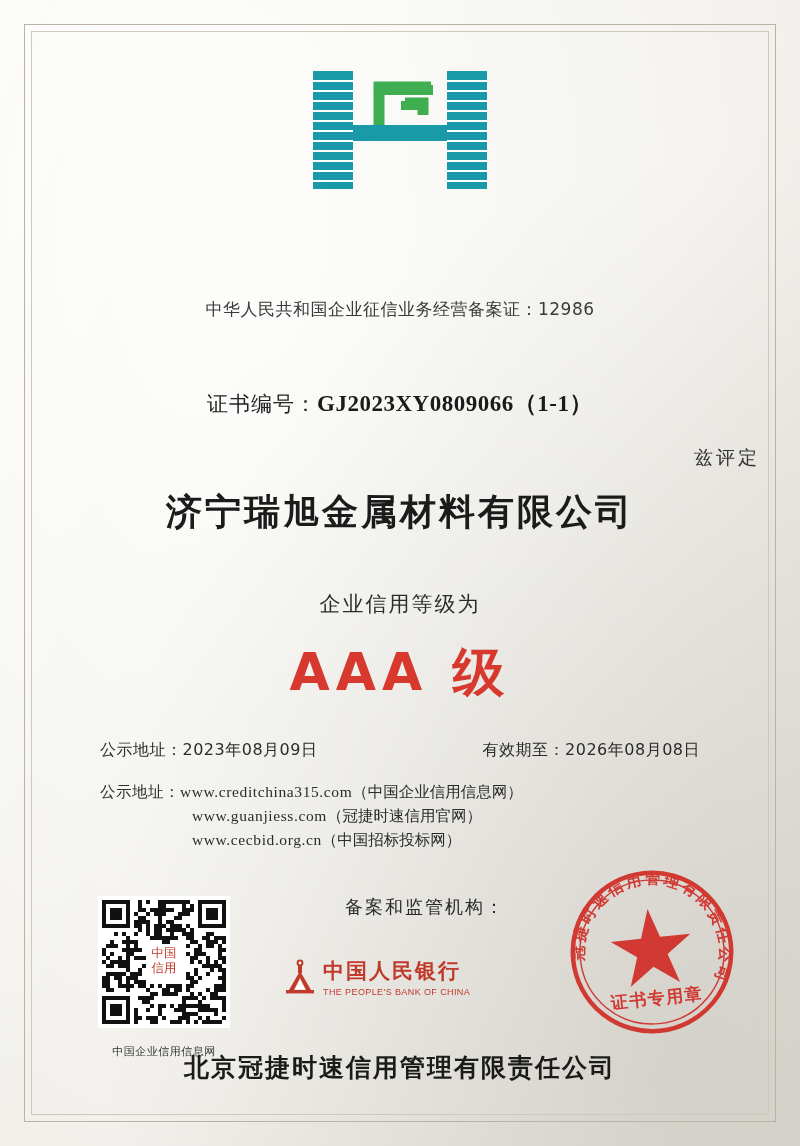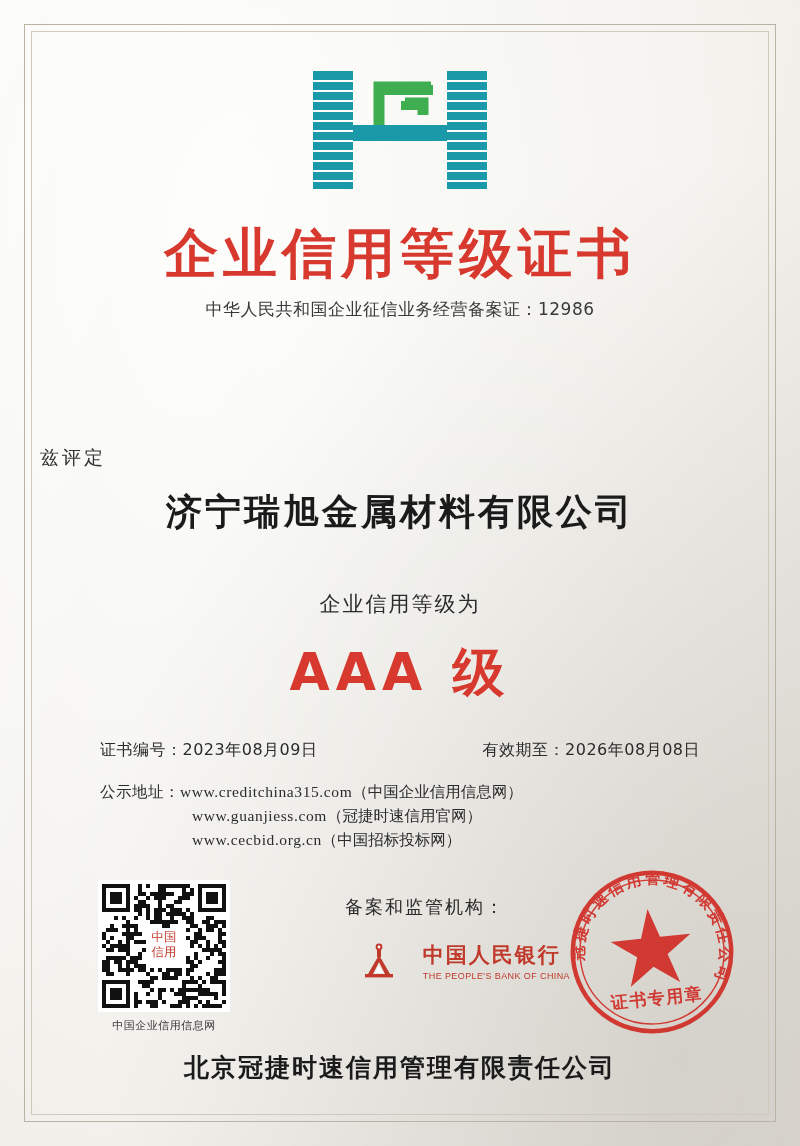--- a/index.html
+++ b/index.html
@@ -121,22 +121,22 @@
     font-size: 23px;
     font-weight: bold;
     color: #1a1a1a;
     letter-spacing: 0.5px;
   }
 
   #award-verb {
     position: absolute;
     top: 405px;
     left: 0;
-    right: 8px;
-    text-align: left;
+    right: 0;
+    text-align: right;
     font-family: "DejaVu Sans", "Liberation Sans", sans-serif;
     font-size: 19px;
     color: #333;
     letter-spacing: 3px;
   }
 
   #company-name {
     position: absolute;
     top: 448px;
     left: 0;
@@ -214,21 +214,21 @@
   #qr-block {
     position: absolute;
     left: 48px;
     top: 840px;
     width: 152px;
     text-align: center;
   }
   #qr-code {
     width: 132px;
     height: 132px;
-    margin: 0 auto;
+    margin: 16px auto;
     position: relative;
     background: #ffffff;
   }
   #qr-canvas { display: block; }
   #qr-caption {
     margin-top: 6px;
     font-family: Liberation Sans, sans-serif;
     font-size: 11px;
     color: #333;
     letter-spacing: 0.5px;
@@ -243,25 +243,25 @@
     text-align: center;
   }
   #regulator-label {
     font-family: "DejaVu Sans", "Liberation Sans", sans-serif;
     font-size: 18px;
     color: #2b2b2b;
     letter-spacing: 2px;
     white-space: nowrap;
   }
   #pbc-row {
-    margin-top: 22px;
+    margin-top: 38px;
     display: flex;
     align-items: center;
-    justify-content: flex-end;
-    gap: 24px;
+    justify-content: flex-start;
+    gap: 3px;
   }
   #pbc-text-wrap { text-align: left; }
   #pbc-cn {
     font-family: "DejaVu Sans", "Liberation Sans", sans-serif;
     font-size: 21px;
     font-weight: bold;
     color: #c0392b;
     letter-spacing: 2px;
     white-space: nowrap;
   }
@@ -352,31 +352,33 @@
 
         <g fill="none" stroke="#3fae50" stroke-width="11">
           <path d="M126 22 H 74 V 60"></path>
           <path d="M100 38 H 118 V 50"></path>
         </g>
         <rect x="72" y="20" width="56" height="10" fill="#3fae50"></rect>
         <rect x="96" y="36" width="26" height="9" fill="#3fae50"></rect>
       </svg>
     </div>
 
-    <div id="main-title">企业信用等级证书</div>
     <div id="record-line">中华人民共和国企业征信业务经营备案证：12986</div>
 
+    <div id="cert-no-row">
+      <span id="cert-no-label">证书编号：</span><span id="cert-no-value">GJ2023XY0809066（1-1）</span>
+    </div>
 
     <div id="award-verb">兹评定</div>
     <div id="company-name">济宁瑞旭金属材料有限公司</div>
     <div id="grade-intro">企业信用等级为</div>
     <div id="grade-value">AAA 级</div>
 
     <div id="dates-row">
-      <span class="date-item">证书编号：2023年08月09日</span>
+      <span class="date-item">公示地址：2023年08月09日</span>
       <span class="date-item">有效期至：2026年08月08日</span>
     </div>
 
     <div id="addresses">
       <div class="addr-row">
         <span id="addr-label">公示地址：</span><span class="addr-url">www.creditchina315.com</span><span>（中国企业信用信息网）</span>
       </div>
       <div class="addr-row addr-indent">
         <span class="addr-url">www.guanjiess.com</span><span>（冠捷时速信用官网）</span>
       </div>

